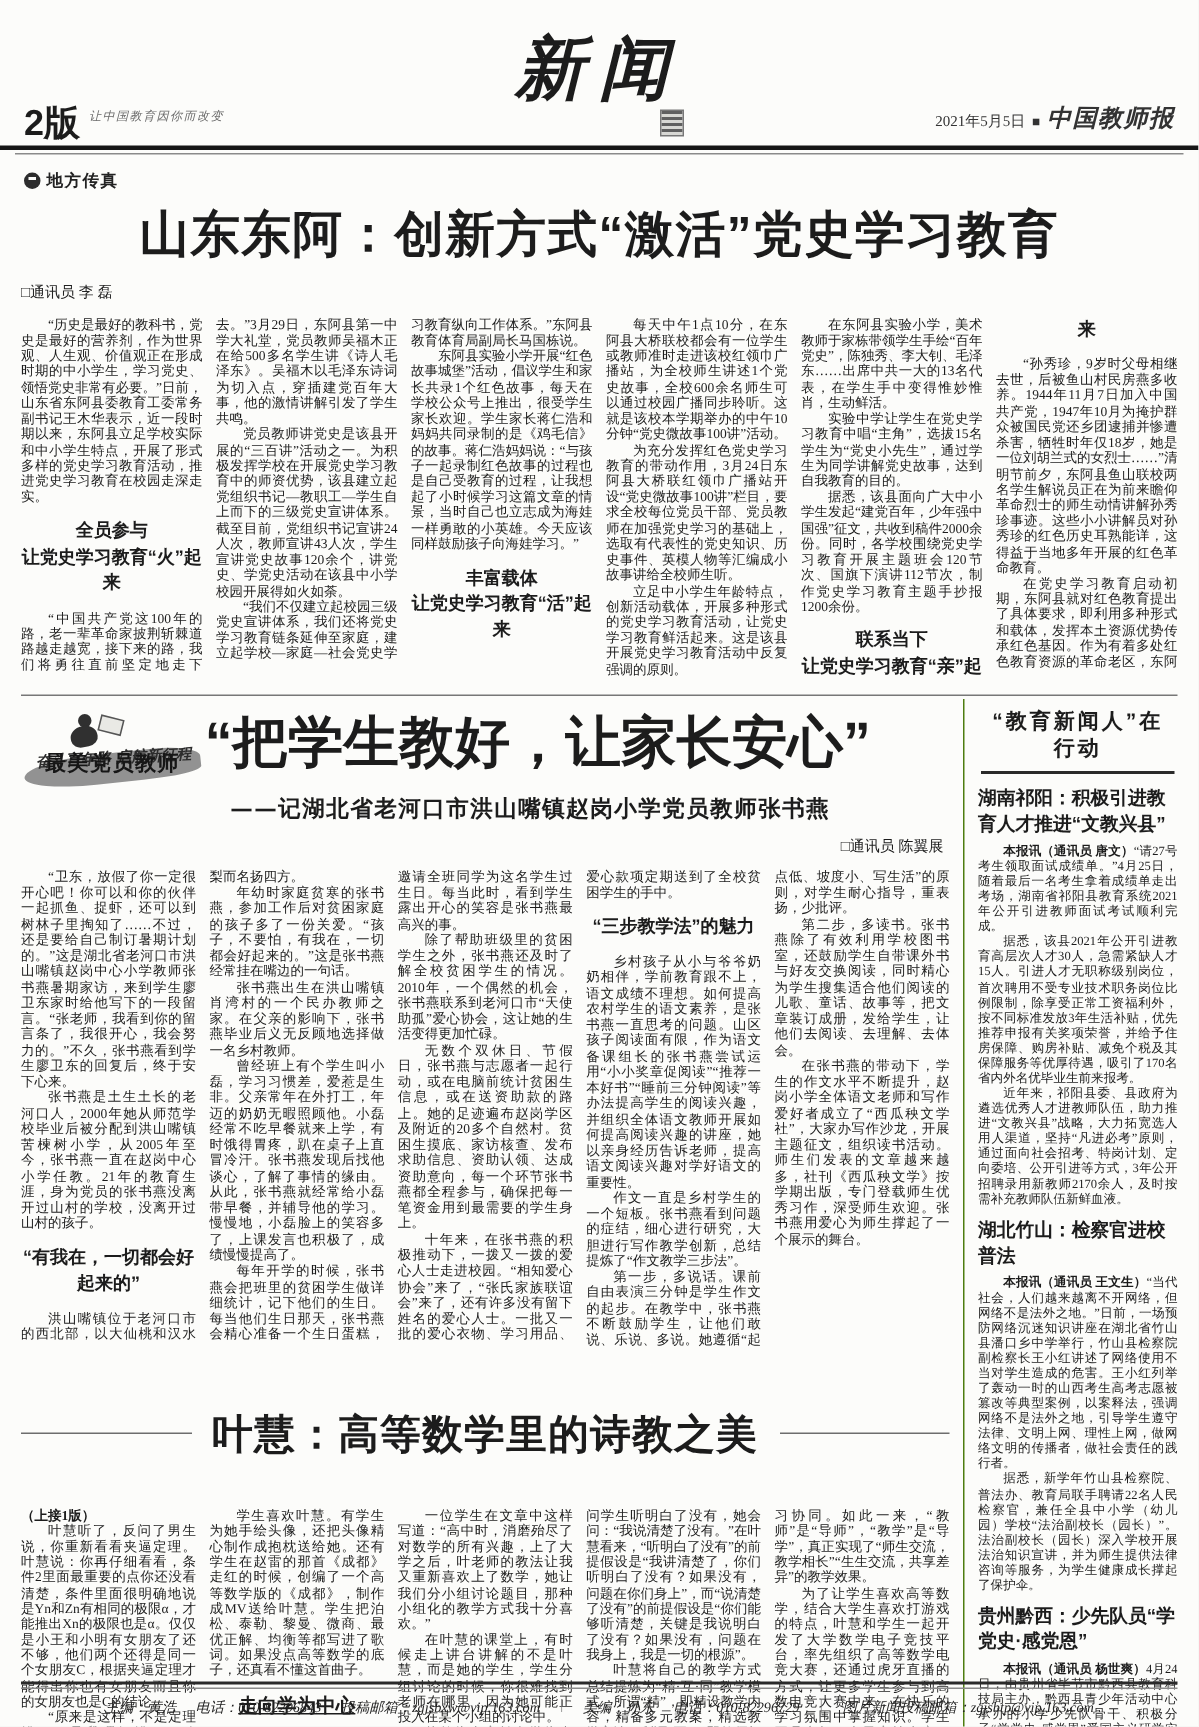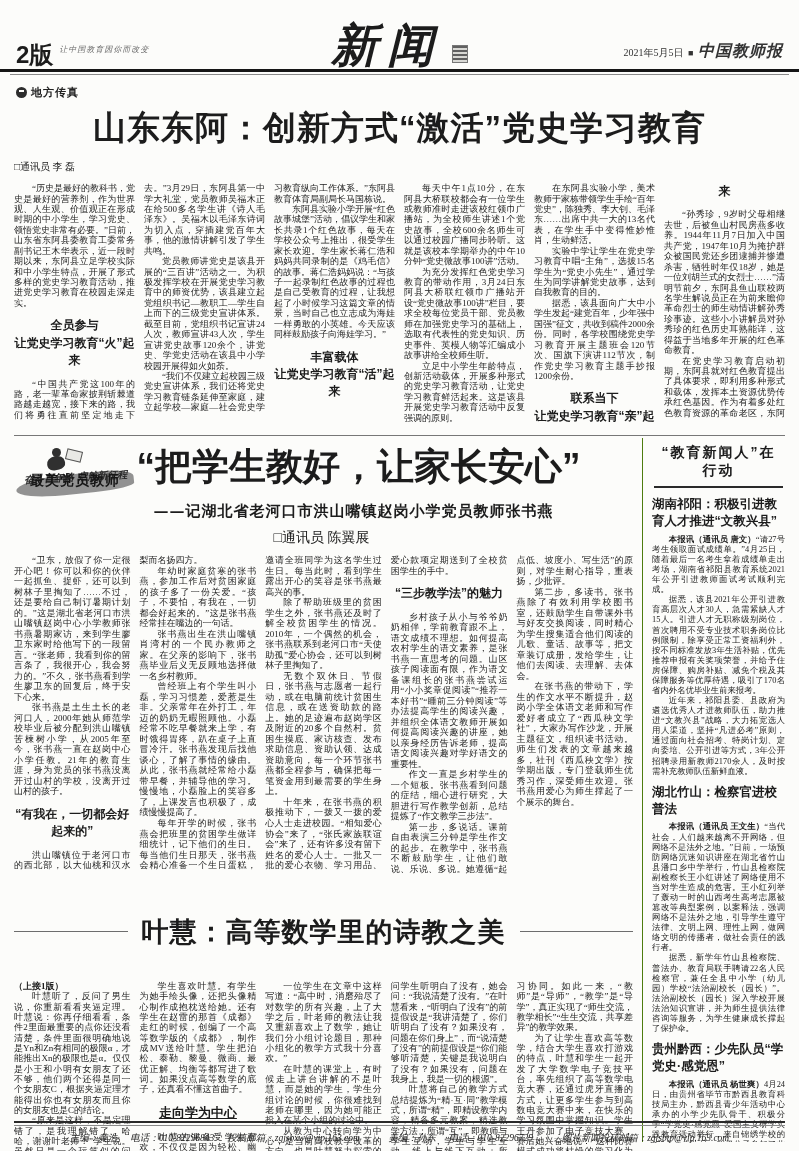--- a/index.html
+++ b/index.html
@@ -9,21 +9,21 @@
     position:relative; width:799px; height:1151px; background:#fcfcfa;
     font-family:"Liberation Serif", serif; color:#1c1c1c; overflow:hidden;
   }
   
   .masthead { display:flex; align-items:flex-end; justify-content:space-between;
     padding:26px 16px 4px 16px; border-bottom:3px solid #161616; }
   .masthead-hairline { height:1px; background:#8a8a8a; margin:2px 10px 0 10px; }
   .edition-wrap { display:flex; align-items:flex-start; gap:6px; width:260px; }
   .edition { font:bold 24px "Liberation Sans", sans-serif; line-height:.9; }
   .slogan { font-style:italic; font-size:8px; color:#6b6b6b; letter-spacing:1px; padding-bottom:2px; }
-  .masthead-center { display:flex; align-items:flex-end; gap:8px; }
+  .masthead-center { display:flex; align-items:flex-end; gap:8px;flex-direction:column; }
   .masthead-title { font:bold 46px "DejaVu Serif", serif; font-style:italic; letter-spacing:10px; line-height:.85; }
   .stamp { width:16px; height:18px; border:1px solid #777;
     background:repeating-linear-gradient(#606060 0 2px,#d8d8d4 2px 4px); margin-bottom:2px; }
   .masthead-right { width:260px; text-align:right; font-size:10px; color:#333; padding-bottom:3px; white-space:nowrap; }
   .paper-bullet { display:inline-block; font-size:9px; margin:0 2px; }
   .paper-name { font:bold 16px "DejaVu Serif", serif; font-style:italic; letter-spacing:1px; }
   
   .section1 { padding:8px 14px 0 14px; }
   .label-row { display:flex; align-items:center; gap:4px; margin:2px 0 0 2px; }
   .section-icon { width:11px; height:11px; border-radius:50%; background:#2d2d2d; position:relative; }
@@ -50,21 +50,21 @@
   .badge-figure-body { position:absolute; left:33px; top:8px; width:18px; height:14px; background:#303030;
     border-radius:50% 50% 40% 40%; transform:rotate(-12deg); }
   .badge-paper { position:absolute; left:52px; top:2px; width:16px; height:11px; background:#e9e9e5;
     border:1px solid #555; transform:rotate(14deg); }
   .badge-line1 { position:absolute; left:10px; top:22px; width:120px; font:bold 10px "DejaVu Serif", serif;
     font-style:italic; color:#2c2c2c; transform:rotate(-3deg); white-space:nowrap; }
   .badge-line2 { position:absolute; left:16px; top:24px; font:bold 14px "Liberation Sans", sans-serif;
     color:#161616; letter-spacing:1px; white-space:nowrap; }
   .headline2 { text-align:center; font:bold 37px "Liberation Sans", sans-serif; letter-spacing:0; margin:0 0 10px 70px; }
   .subtitle2 { text-align:center; font:bold 15px "DejaVu Serif", serif; letter-spacing:1px; margin:0 0 8px 60px; }
-  .byline-r { text-align:center; font-size:14px; margin:0 4px 8px 0; }
+  .byline-r { text-align:right; font-size:10px; margin:0 4px 8px 0; }
   .body5a { column-count:5; column-gap:9px; height:324px; font-size:9px; line-height:1.17; }
   
   .art3-headrow { display:flex; align-items:center; gap:14px; margin:12px 0 9px 0; }
   .art3-headrow .hline { flex:1; height:1px; background:#6d6d6d; }
   .headline3 { font:bold 27px "Liberation Sans", sans-serif; letter-spacing:1px; white-space:nowrap; }
   .body5b { column-count:5; column-gap:9px; height:207px; font-size:9px; line-height:1.15; }
   #article3-body .subhead { text-decoration:underline; font-size:13px; }
   
   .sidebar-title { font:bold 14px "Liberation Sans", sans-serif; text-align:center; letter-spacing:2px;
     border-bottom:2px solid #2a2a2a; padding-bottom:6px; margin:2px 2px 8px 2px; }
@@ -148,21 +148,21 @@
       </div>
       <div class="body-cols body5a" id="article2-body">
           <p class="para">“卫东，放假了你一定很开心吧！你可以和你的伙伴一起抓鱼、捉虾，还可以到树林子里掏知了……不过，还是要给自己制订暑期计划的。”这是湖北省老河口市洪山嘴镇赵岗中心小学教师张书燕暑期家访，来到学生廖卫东家时给他写下的一段留言。“张老师，我看到你的留言条了，我很开心，我会努力的。”不久，张书燕看到学生廖卫东的回复后，终于安下心来。</p>
           <p class="para">张书燕是土生土长的老河口人，2000年她从师范学校毕业后被分配到洪山嘴镇苦楝树小学，从2005年至今，张书燕一直在赵岗中心小学任教。21年的教育生涯，身为党员的张书燕没离开过山村的学校，没离开过山村的孩子。</p>
           <h3 class="subhead">“有我在，一切都会好起来的”</h3>
           <p class="para">洪山嘴镇位于老河口市的西北部，以大仙桃和汉水梨而名扬四方。</p>
           <p class="para">年幼时家庭贫寒的张书燕，参加工作后对贫困家庭的孩子多了一份关爱。“孩子，不要怕，有我在，一切都会好起来的。”这是张书燕经常挂在嘴边的一句话。</p>
           <p class="para">张书燕出生在洪山嘴镇肖湾村的一个民办教师之家。在父亲的影响下，张书燕毕业后义无反顾地选择做一名乡村教师。</p>
           <p class="para">曾经班上有个学生叫小磊，学习习惯差，爱惹是生非。父亲常年在外打工，年迈的奶奶无暇照顾他。小磊经常不吃早餐就来上学，有时饿得胃疼，趴在桌子上直冒冷汗。张书燕发现后找他谈心，了解了事情的缘由。从此，张书燕就经常给小磊带早餐，并辅导他的学习。慢慢地，小磊脸上的笑容多了，上课发言也积极了，成绩慢慢提高了。</p>
           <p class="para">每年开学的时候，张书燕会把班里的贫困学生做详细统计，记下他们的生日。每当他们生日那天，张书燕会精心准备一个生日蛋糕，邀请全班同学为这名学生过生日。每当此时，看到学生露出开心的笑容是张书燕最高兴的事。</p>
-          <p class="para">除了帮助班级里的贫困学生之外，张书燕还及时了解全校贫困学生的情况。2010年，一个偶然的机会，张书燕联系到老河口市“天使助孤”爱心协会，还可以到树林子里掏知了。</p>
+          <p class="para">除了帮助班级里的贫困学生之外，张书燕还及时了解全校贫困学生的情况。2010年，一个偶然的机会，张书燕联系到老河口市“天使助孤”爱心协会，这让她的生活变得更加忙碌。</p>
           <p class="para">无数个双休日、节假日，张书燕与志愿者一起行动，或在电脑前统计贫困生信息，或在送资助款的路上。她的足迹遍布赵岗学区及附近的20多个自然村。贫困生摸底、家访核查、发布求助信息、资助认领、达成资助意向，每一个环节张书燕都全程参与，确保把每一笔资金用到最需要的学生身上。</p>
           <p class="para">十年来，在张书燕的积极推动下，一拨又一拨的爱心人士走进校园。“相知爱心协会”来了，“张氏家族联谊会”来了，还有许多没有留下姓名的爱心人士。一批又一批的爱心衣物、学习用品、爱心款项定期送到了全校贫困学生的手中。</p>
           <h3 class="subhead">“三步教学法”的魅力</h3>
           <p class="para">乡村孩子从小与爷爷奶奶相伴，学前教育跟不上，语文成绩不理想。如何提高农村学生的语文素养，是张书燕一直思考的问题。山区孩子阅读面有限，作为语文备课组长的张书燕尝试运用“小小奖章促阅读”“推荐一本好书”“睡前三分钟阅读”等办法提高学生的阅读兴趣，并组织全体语文教师开展如何提高阅读兴趣的讲座，她以亲身经历告诉老师，提高语文阅读兴趣对学好语文的重要性。</p>
           <p class="para">作文一直是乡村学生的一个短板。张书燕看到问题的症结，细心进行研究，大胆进行写作教学创新，总结提炼了“作文教学三步法”。</p>
           <p class="para">第一步，多说话。课前自由表演三分钟是学生作文的起步。在教学中，张书燕不断鼓励学生，让他们敢说、乐说、多说。她遵循“起点低、坡度小、写生活”的原则，对学生耐心指导，重表扬，少批评。</p>
           <p class="para">第二步，多读书。张书燕除了有效利用学校图书室，还鼓励学生自带课外书与好友交换阅读，同时精心为学生搜集适合他们阅读的儿歌、童话、故事等，把文章装订成册，发给学生，让他们去阅读、去理解、去体会。</p>
           <p class="para">在张书燕的带动下，学生的作文水平不断提升，赵岗小学全体语文老师和写作爱好者成立了“西瓜秧文学社”，大家办写作沙龙，开展主题征文，组织读书活动。师生们发表的文章越来越多，社刊《西瓜秧文学》按学期出版，专门登载师生优秀习作，深受师生欢迎。张书燕用爱心为师生撑起了一个展示的舞台。</p>
         </div>
 

